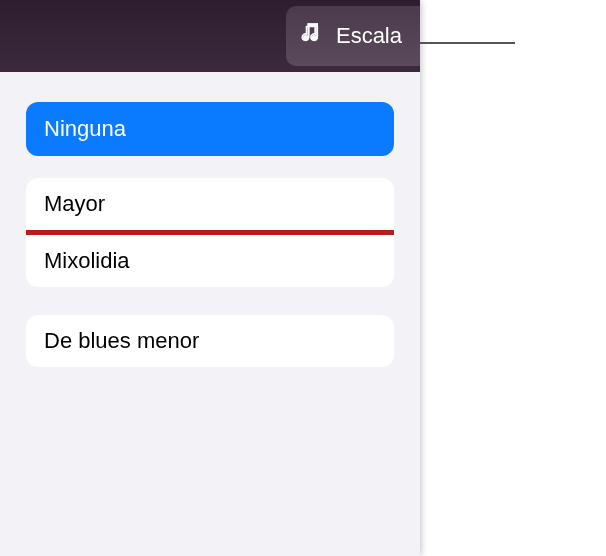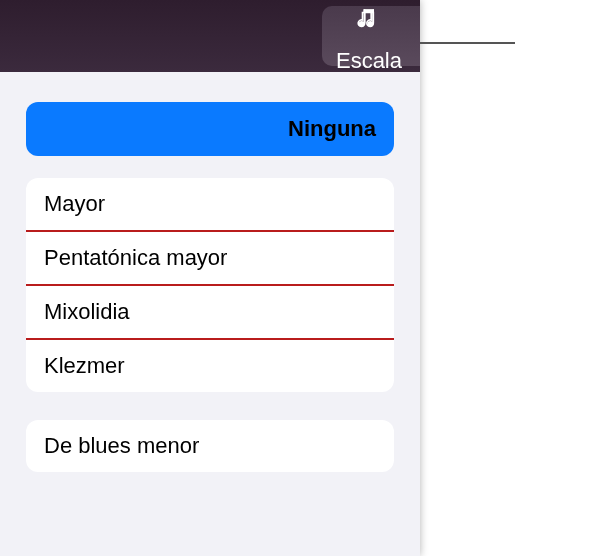--- a/index.html
+++ b/index.html
@@ -34,54 +34,52 @@
       height: 60px;
       padding: 0 18px 0 14px;
       display: flex;
       align-items: center;
       gap: 10px;
       background: linear-gradient(180deg, #4a3a4c 0%, #5a4a5c 100%);
       border-radius: 10px 0 0 10px;
       color: #ffffff;
       font-size: 22px;
       cursor: pointer;
-      flex-direction: column;
     }
     .scale-button svg {
       width: 26px;
       height: 26px;
       fill: #ffffff;
     }
     .content {
       padding: 30px 26px 0 26px;
     }
     .selected-pill {
       background: #0a7aff;
-      color: #000000;
+      color: #ffffff;
       border-radius: 12px;
       padding: 14px 18px;
       font-size: 22px;
-      font-weight: 700;
+      font-weight: 400;
       cursor: pointer;
-      text-align: right;
     }
     .group {
       background: #ffffff;
       border-radius: 12px;
       margin-top: 22px;
       overflow: hidden;
     }
     .group2 {
       margin-top: 28px;
     }
     .item {
       padding: 13px 18px;
       font-size: 22px;
       color: #000000;
-      border-bottom: 2px solid #b91c1c;
+      border-bottom: 5px solid #b91c1c;
       cursor: pointer;
     }
     .item:last-child {
       border-bottom: none;
     }
     .callout-line {
       position: absolute;
       top: 42px;
       left: 420px;
       width: 95px;
@@ -112,27 +110,21 @@
   <div class="content">
     <div class="selected-pill">
       <span>Ninguna</span>
     </div>
 
     <div class="group">
       <div class="item">
         <span>Mayor</span>
       </div>
       <div class="item">
-        <span>Pentatónica mayor</span>
-      </div>
-      <div class="item">
         <span>Mixolidia</span>
-      </div>
-      <div class="item">
-        <span>Klezmer</span>
       </div>
     </div>
 
     <div class="group group2">
       <div class="item">
         <span>De blues menor</span>
       </div>
 
     </div>
   </div>

